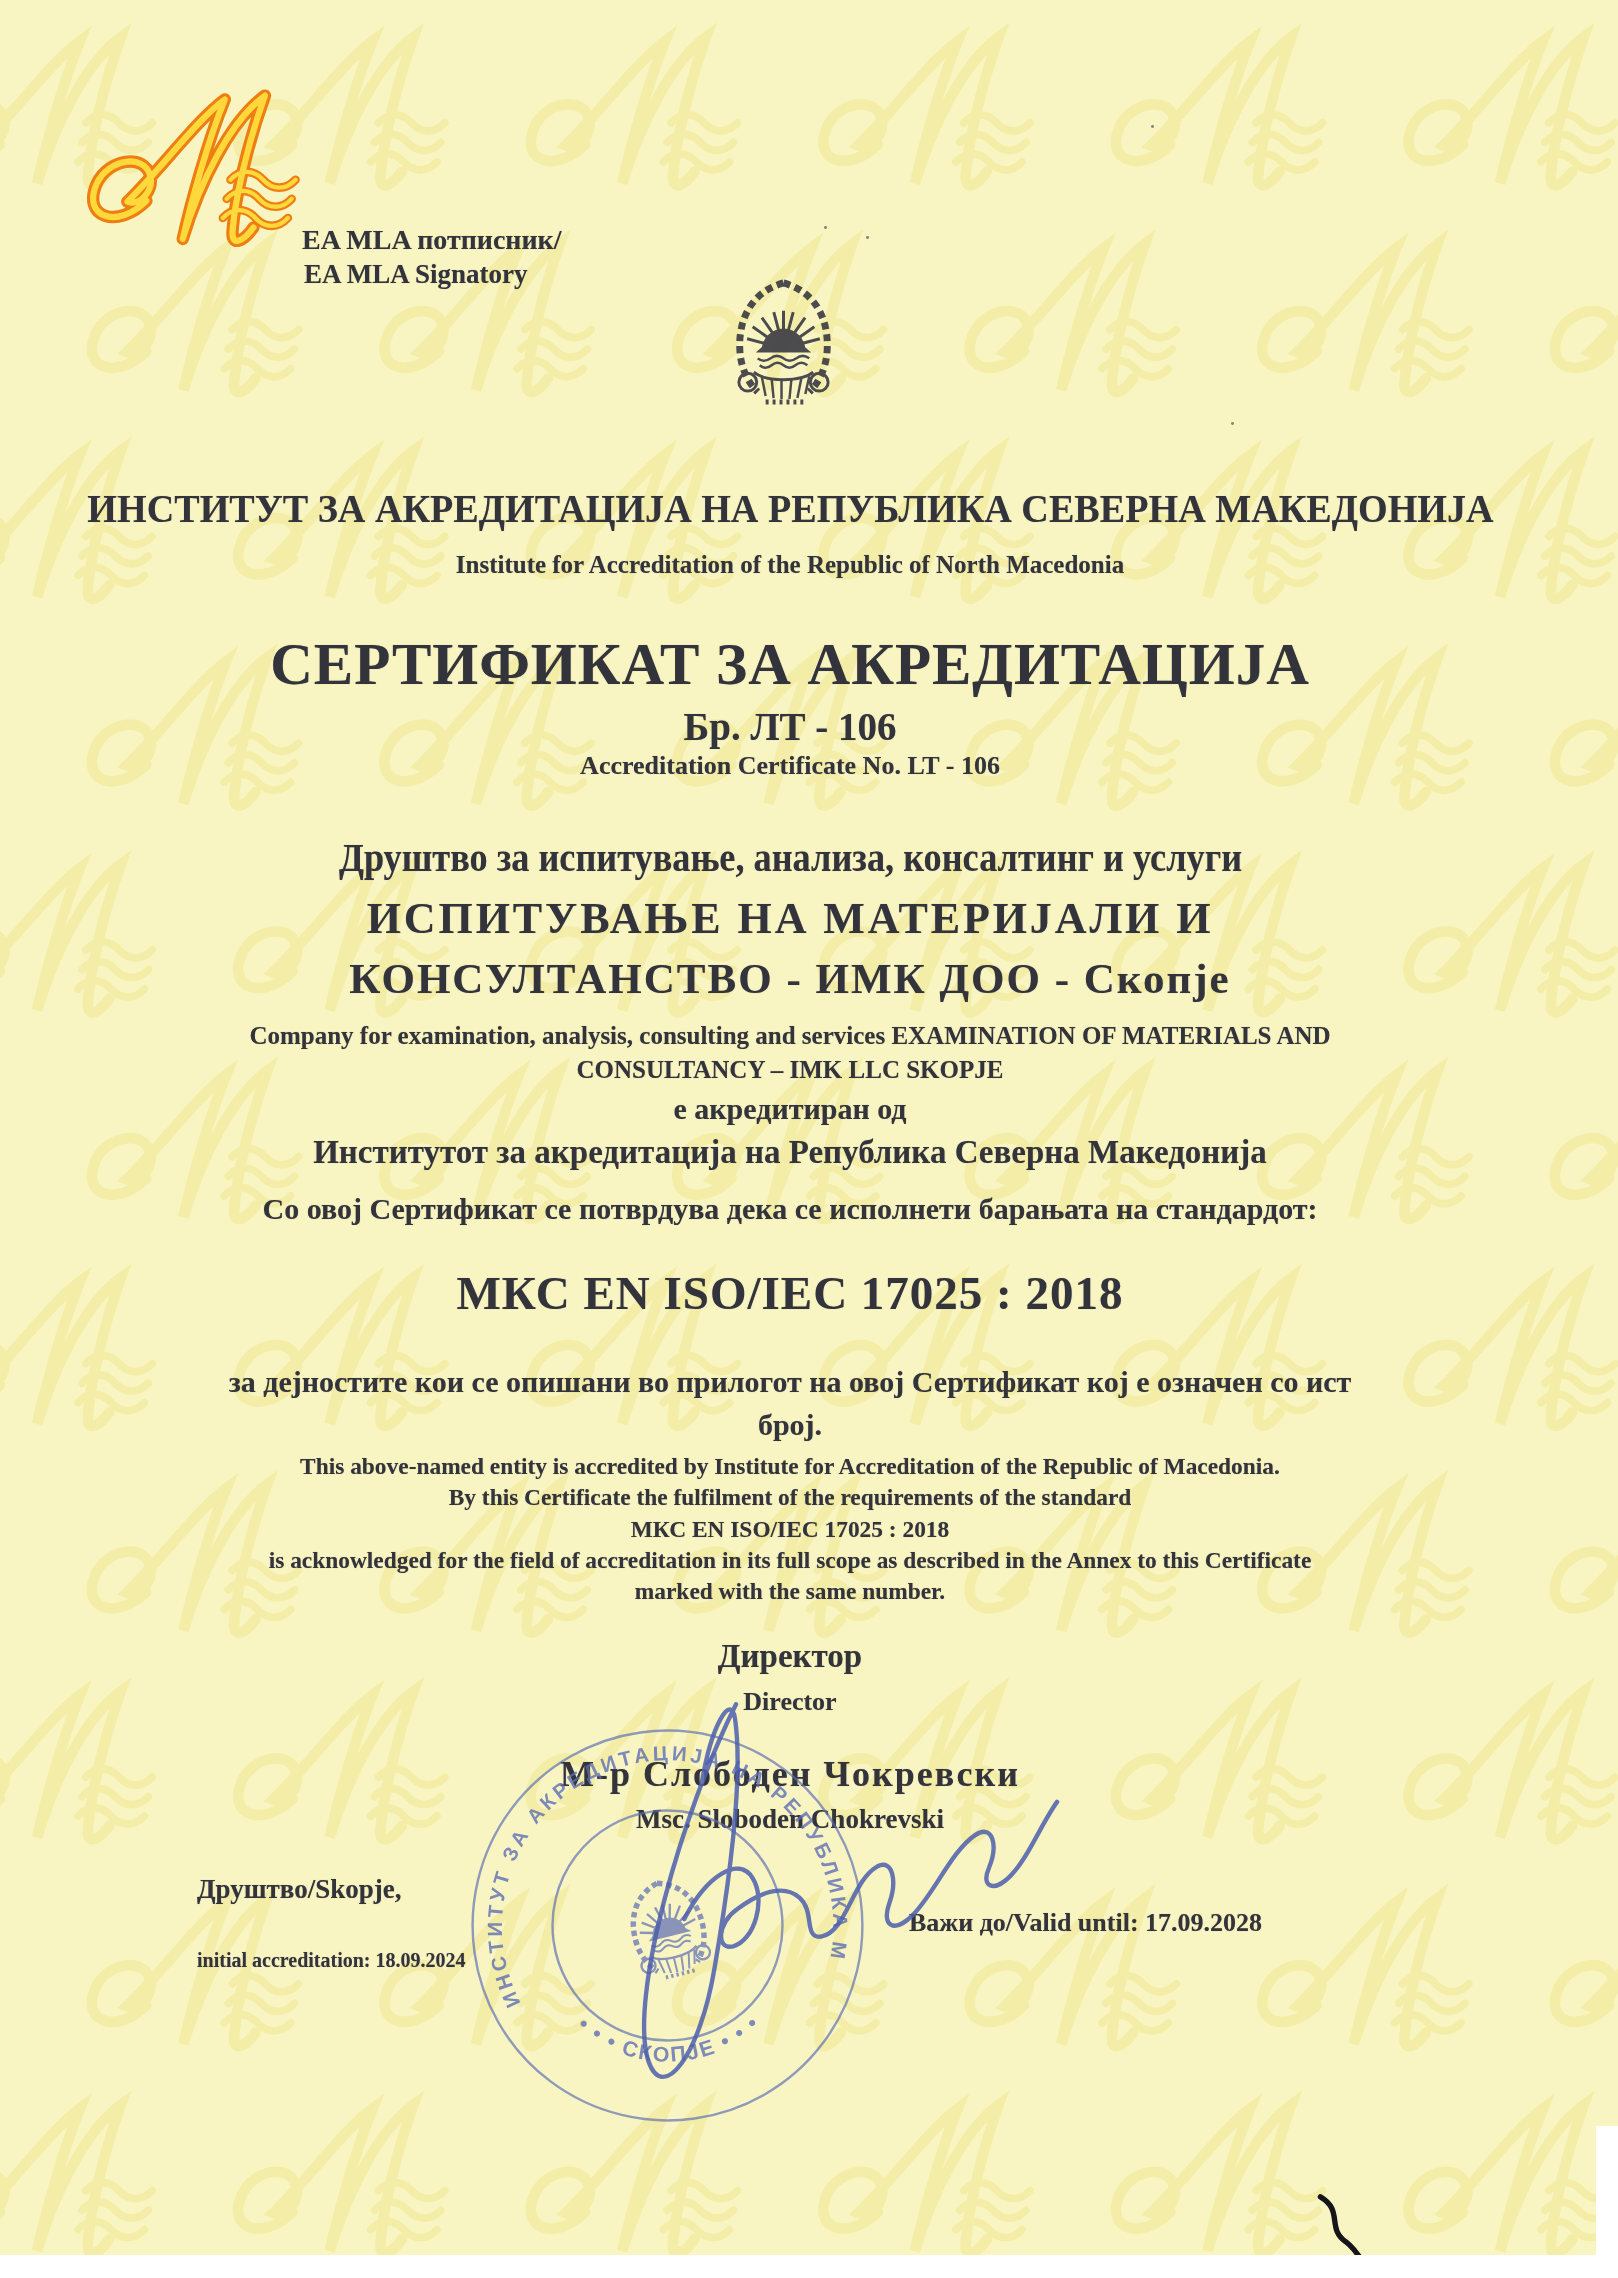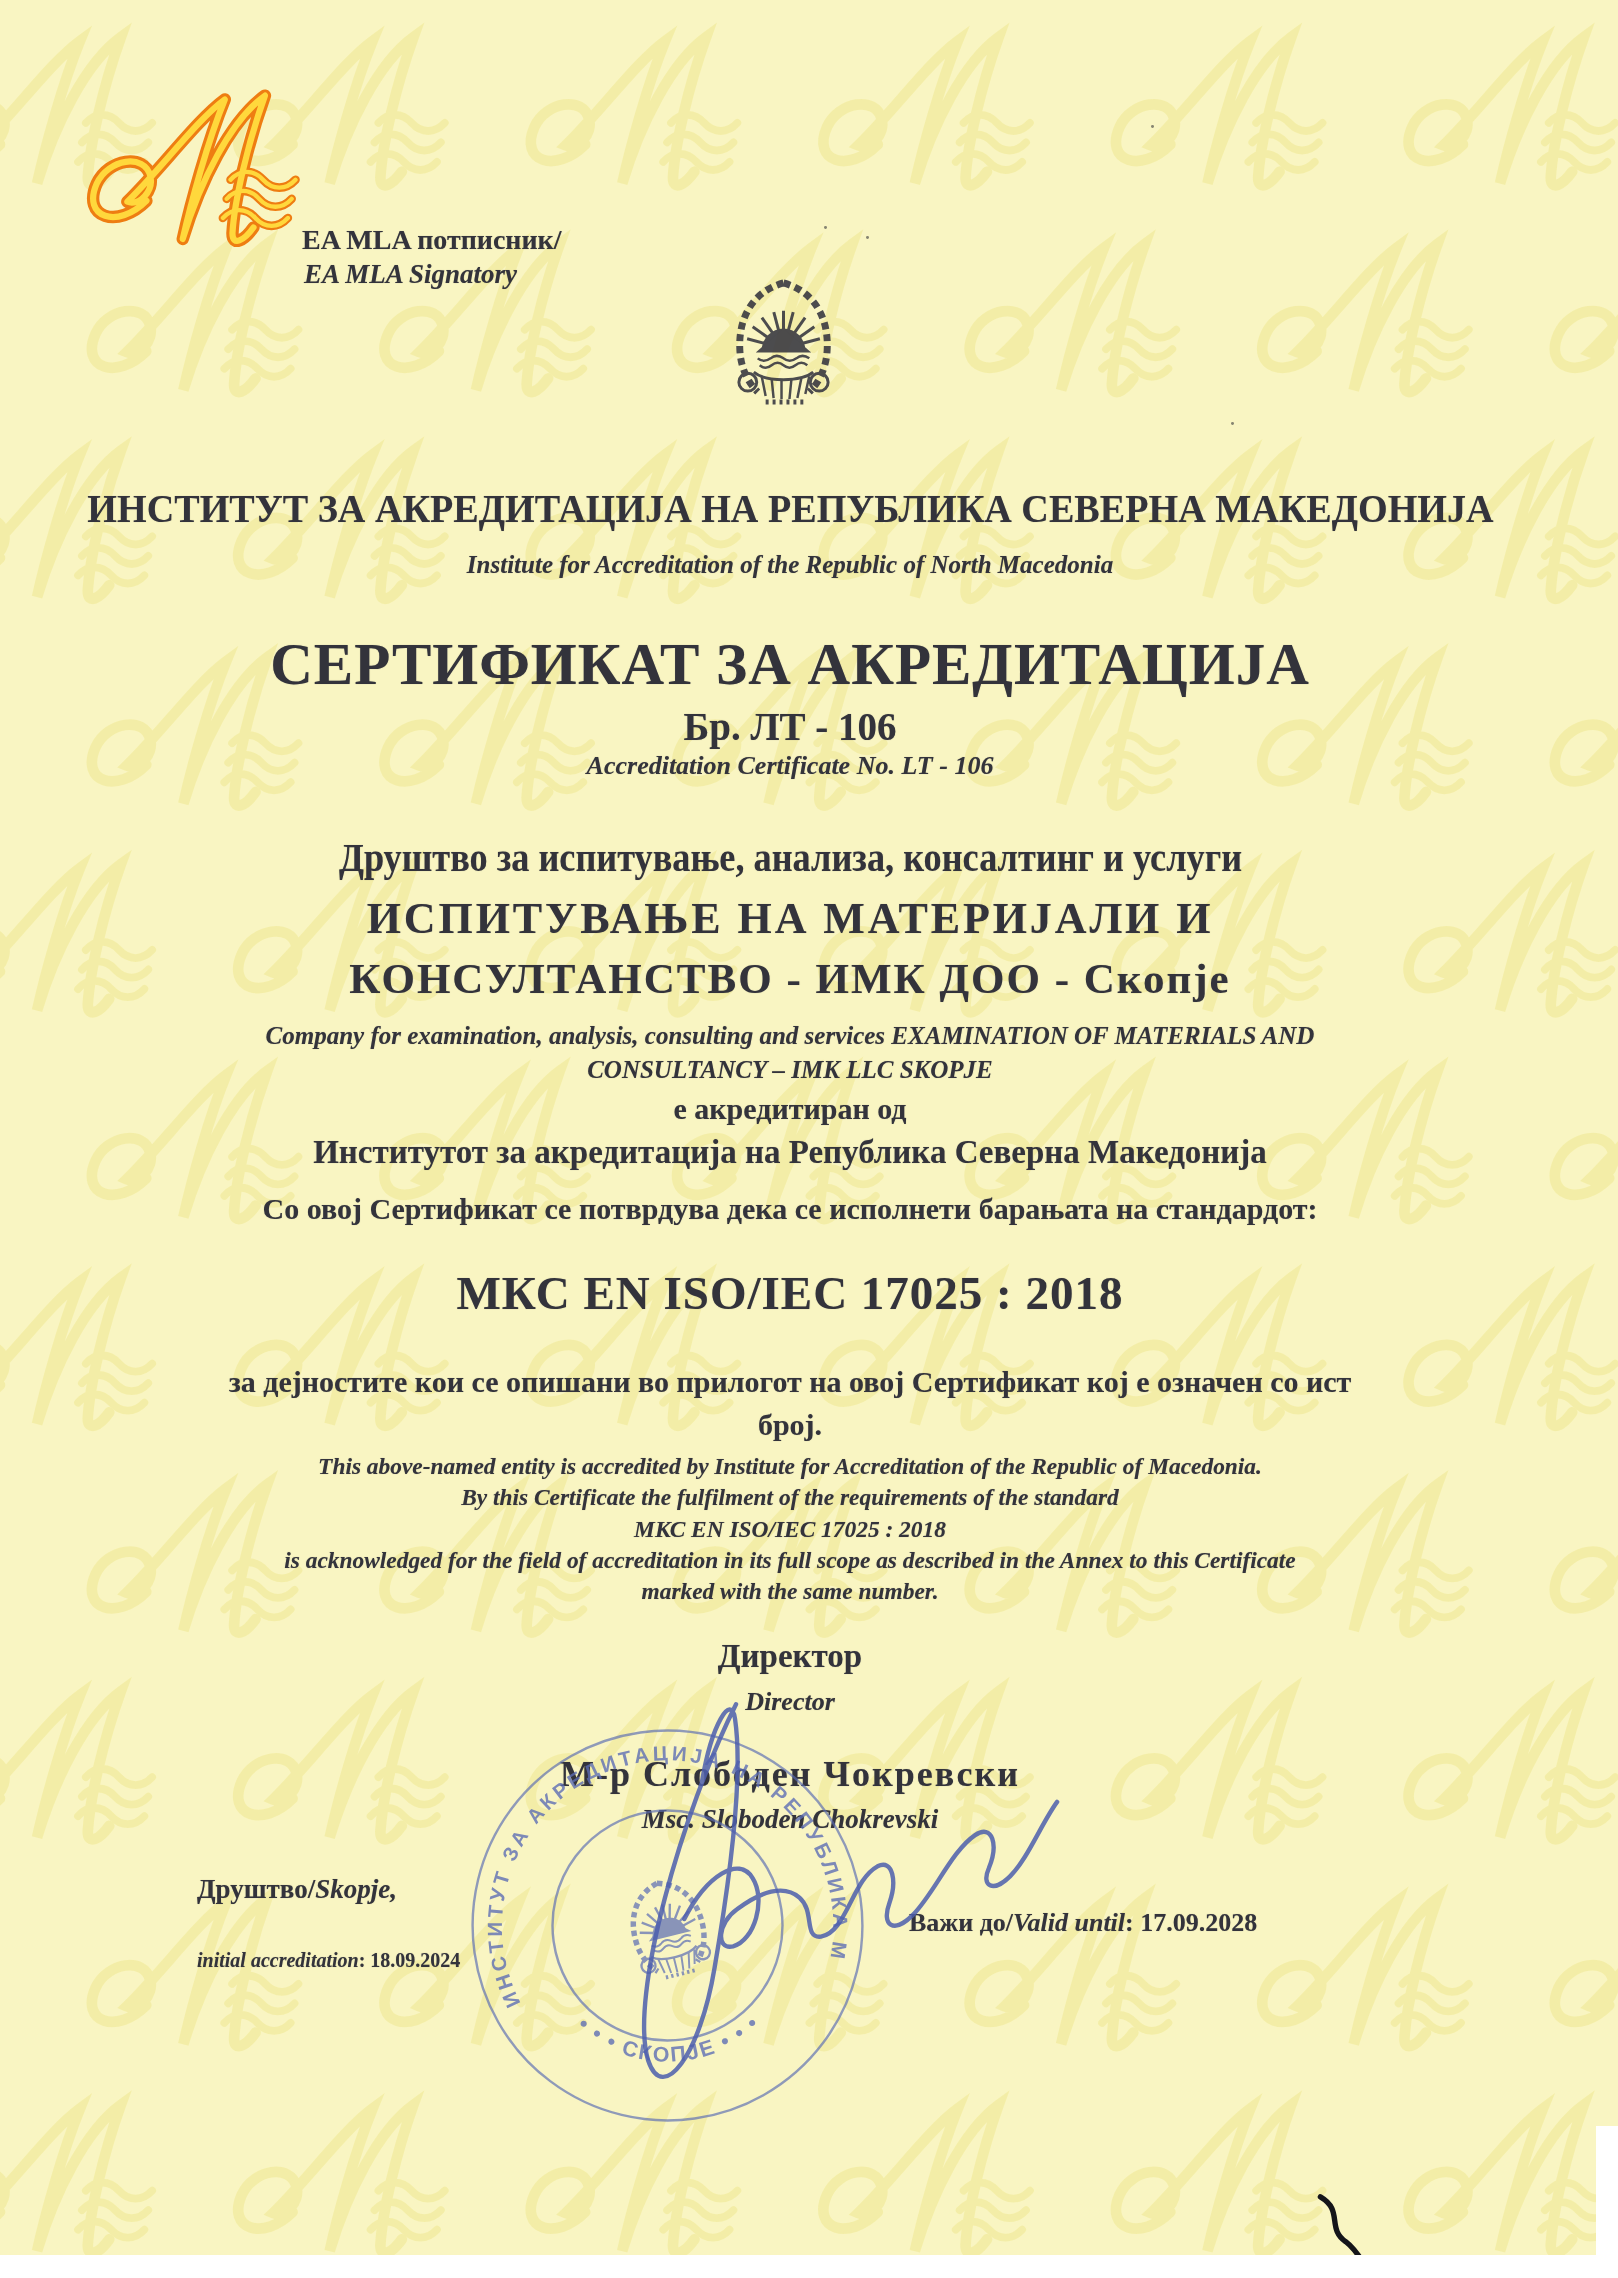--- a/index.html
+++ b/index.html
@@ -3,21 +3,21 @@
 <meta charset="utf-8">
 <style>
   html,body{margin:0;padding:0;}
   body{width:1619px;height:2278px;background:#ffffff;position:relative;overflow:hidden;
        font-family:"Liberation Serif","DejaVu Serif",serif;}
   .paper{position:absolute;left:0;top:0;width:1619px;height:2255px;background:#f9f5c2;overflow:hidden;}
   .wm{position:absolute;left:0;top:0;z-index:0;}
   .layer{position:absolute;left:0;top:0;width:1619px;height:2255px;z-index:2;}
   .line{position:absolute;left:-19.5px;width:1619px;text-align:center;color:#33333b;
         font-weight:bold;white-space:nowrap;text-shadow:0 0 1px rgba(51,51,59,.35);}
-  .en{font-style:italic;}
+  .en{}
   .cond{transform:scaleX(.93);}
   .left-block{position:absolute;color:#33333b;font-weight:bold;white-space:nowrap;
         text-shadow:0 0 1px rgba(51,51,59,.35);}
   .logo-svg{position:absolute;left:76px;top:88px;width:246px;height:172px;}
   .emblem-svg{position:absolute;left:724px;top:265px;width:119px;height:149px;color:#3a3a42;opacity:.9;}
   .stamp-svg{position:absolute;left:458px;top:1716px;width:419px;height:419px;z-index:3;
         transform:rotate(-8deg);opacity:.78;}
   .stamp-svg text{font-family:"Liberation Sans","DejaVu Sans",sans-serif;font-weight:bold;}
   .sig-svg{position:absolute;left:575px;top:1675px;width:527px;height:449px;z-index:4;opacity:.85;}
   .mark-svg{position:absolute;left:1297px;top:2181px;width:117px;height:98px;z-index:5;}

